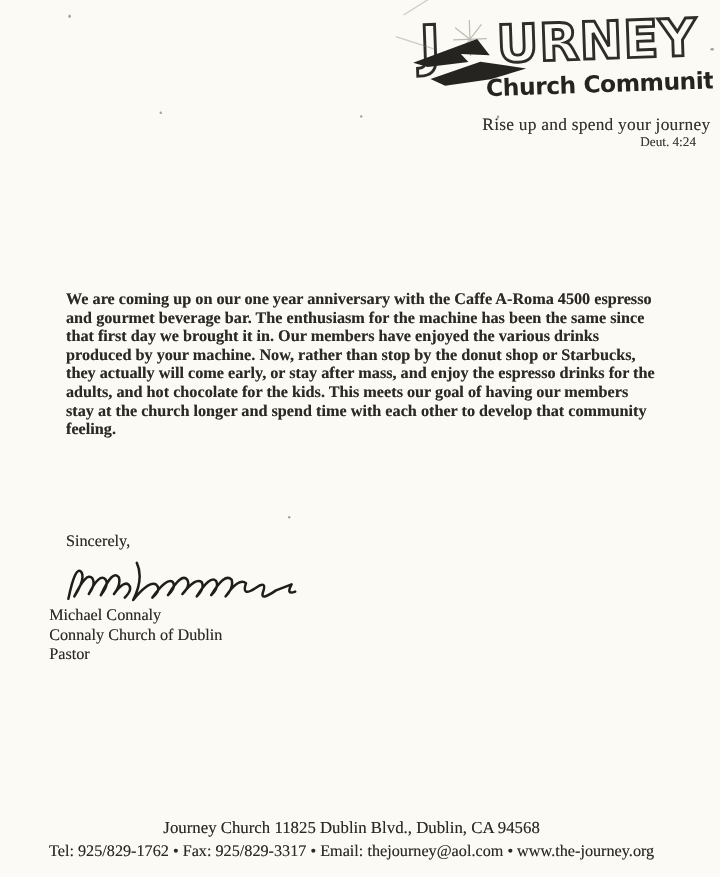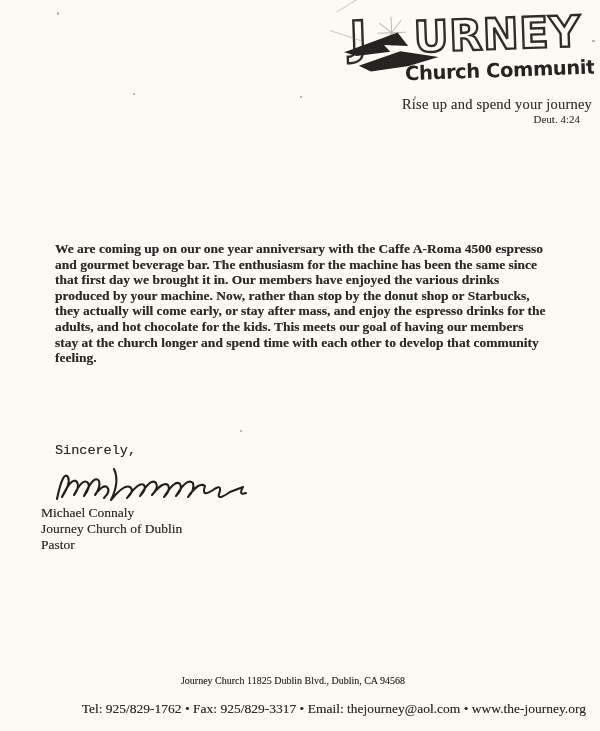--- a/index.html
+++ b/index.html
@@ -32,36 +32,35 @@
     font-size:13.5px;line-height:15.6px;color:#2b2a27;
     text-shadow:0 0 .45px rgba(40,40,40,.5);
     font-weight:bold;
   }
   .body-text p{margin:0 0 11px 0;}
   
   .closing{
     position:absolute;left:55px;top:443px;
     font-size:13.5px;color:#2b2a27;
     text-shadow:0 0 .45px rgba(40,40,40,.5);
-    font-family:Liberation Mono, monospace;
   }
   .signature-svg{position:absolute;left:50px;top:456px;}
   .sig-block{
     position:absolute;left:41px;top:505px;
     font-size:13.5px;line-height:16px;color:#2b2a27;
     text-shadow:0 0 .45px rgba(40,40,40,.5);
   }
   
   .footer{
     position:absolute;left:0;bottom:14px;width:586px;
     text-align:center;color:#2b2a27;
     text-shadow:0 0 .45px rgba(40,40,40,.5);
   }
-  .footer .address{font-size:10px;margin-bottom:15px;}
-  .footer .contact{font-size:13.5px;text-align:right;}
+  .footer .address{font-size:14px;margin-bottom:2px;}
+  .footer .contact{font-size:13.5px;}
   
   .speck{position:absolute;border-radius:50%;background:rgba(90,88,82,.55);}
   .scratch{position:absolute;background:rgba(120,118,110,.35);transform-origin:left top;}
 </style>
 </head>
 <body>
 
 <div class="page">
 
   <div class="logo-block">
@@ -108,21 +107,21 @@
          Q113,25 118,29 Q121,34 114,41
          Q125,23 130,28 Q133,33 126,40
          Q137,21 143,27 Q145,34 138,41
          Q149,25 155,30 Q151,42 163,34
          Q173,27 169,38 Q167,45 180,36
          L193,31 Q188,40 196,37"></path>
   </svg>
 
   <div class="sig-block">
     <div>Michael Connaly</div>
-    <div>Journey Church of Dublin</div>
+    <div>Connaly Church of Dublin</div>
     <div>Pastor</div>
   </div>
 
   <div class="footer">
     <div class="address">Journey Church 11825 Dublin Blvd., Dublin, CA 94568</div>
     <div class="contact">Tel: 925/829-1762 • Fax: 925/829-3317 • Email: thejourney@aol.com • www.the-journey.org</div>
   </div>
 
   <div class="speck" style="left:57px;top:12px;width:2px;height:3px;"></div>
   <div class="speck" style="left:133px;top:93px;width:2px;height:2px;"></div>

